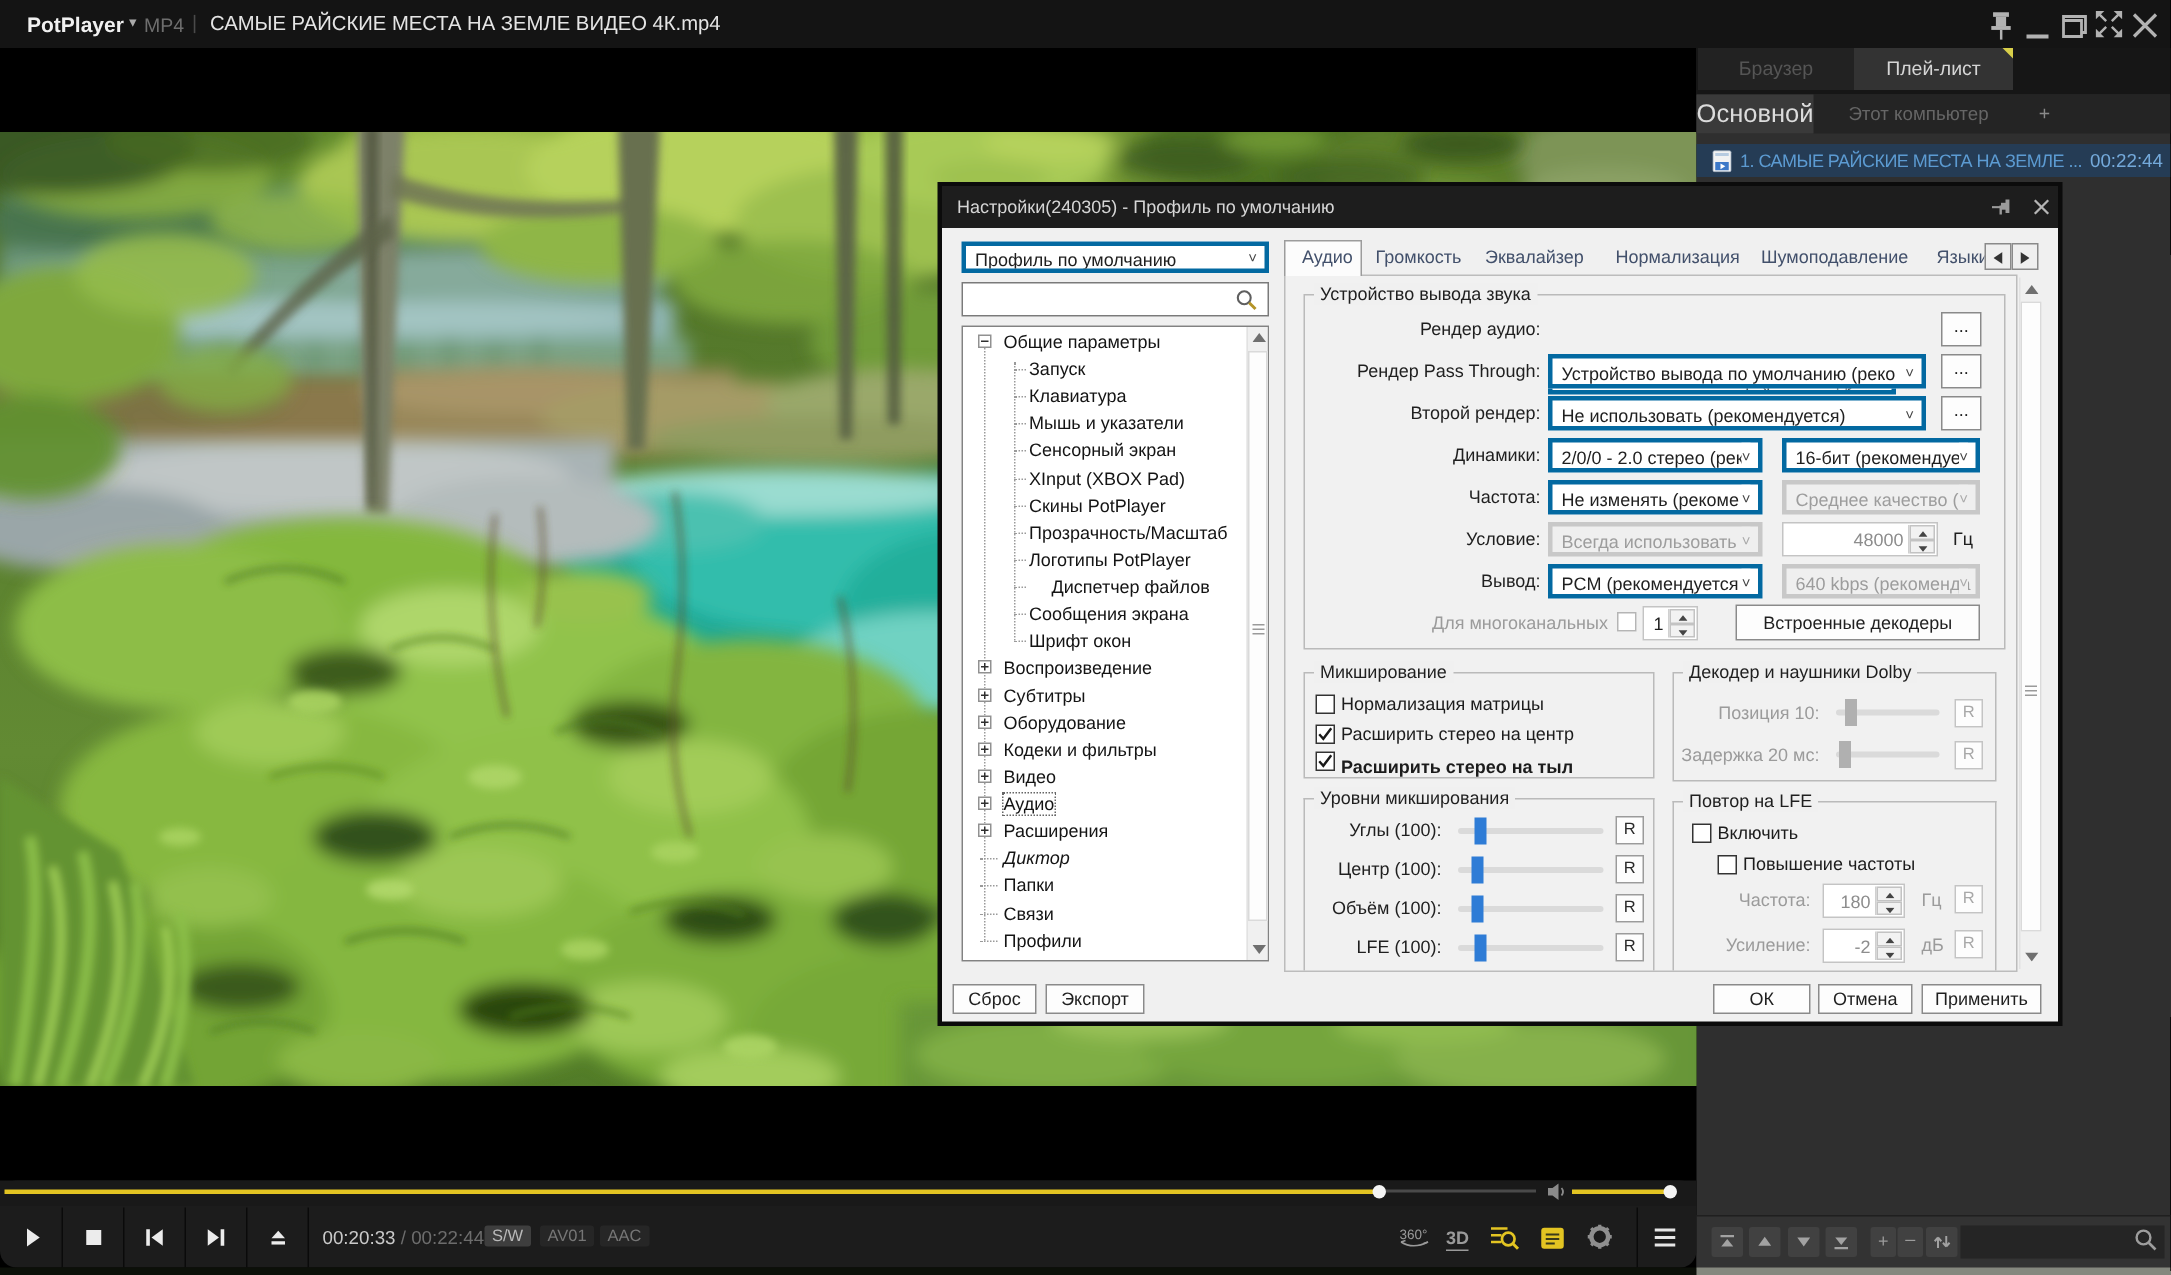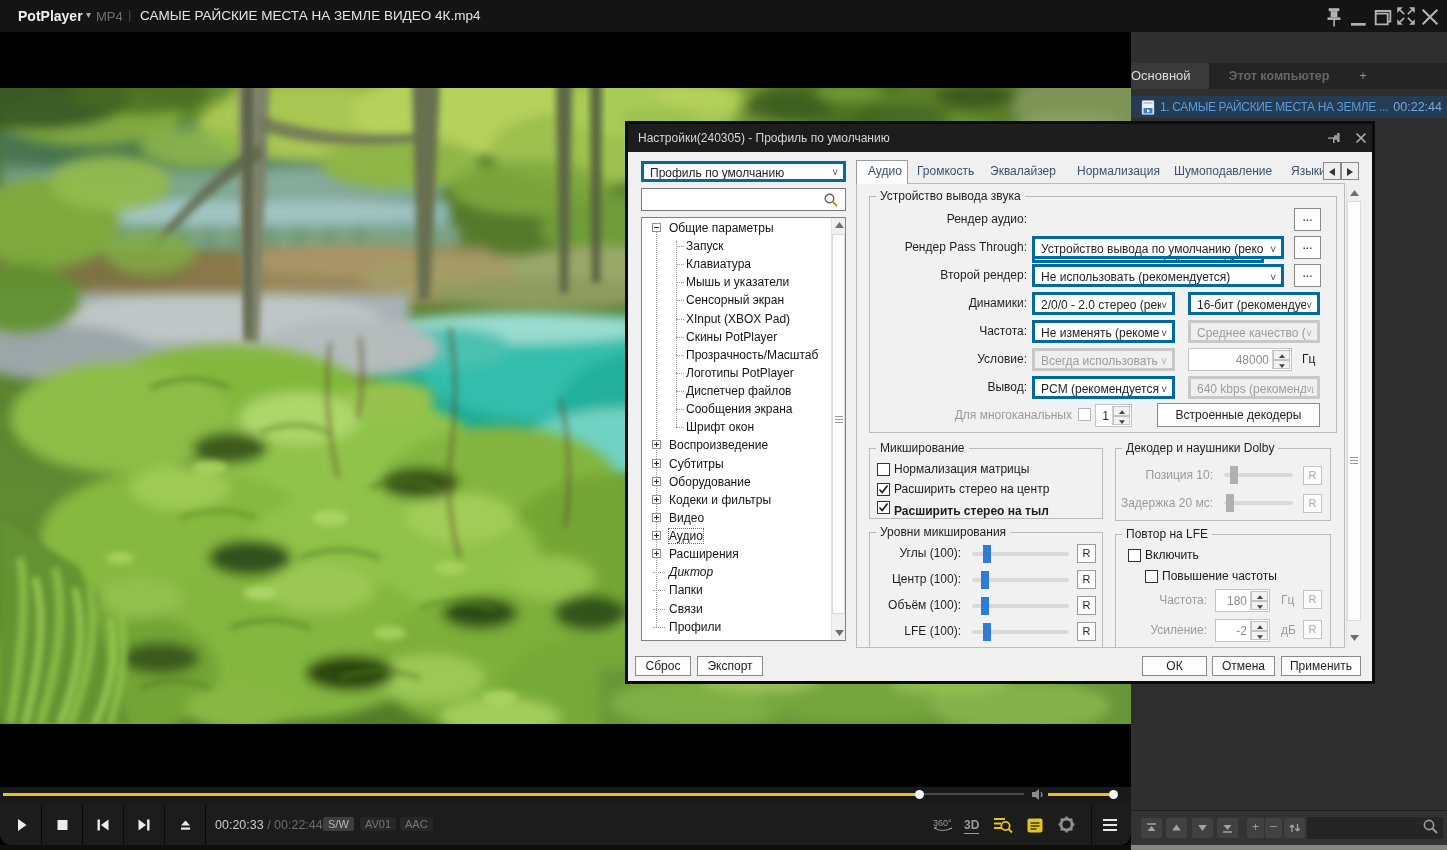--- a/index.html
+++ b/index.html
@@ -20,22 +20,22 @@
 
 #video { left:0; top:88px; width:1131px; height:636px; }
 
 
 #sidebar { left:1131px; top:32px; width:316px; height:818px; background:#2f2f2f; }
 .sbtabs1 { position:absolute; left:0; top:0; width:316px; height:31px; background:#161616; }
 .tab-browser { position:absolute; left:1px; top:0; width:104px; height:28px; background:#222; color:#555; font-size:13px; text-align:center; line-height:28px; }
 .tab-playlist { position:absolute; left:105px; top:0; width:106px; height:28px; background:#333; color:#d6d6d6; font-size:13px; text-align:center; line-height:28px; }
 .tab-corner { position:absolute; left:204px; top:0; width:0; height:0; border-top:7px solid #d8cf4a; border-left:7px solid transparent; }
 .sbtabs2 { position:absolute; left:0; top:31px; width:316px; height:26px; background:#242424; }
-.tab-main { position:absolute; left:0; top:0; width:78px; height:26px; background:#3a3a3a; color:#dcdcdc; font-size:13px; line-height:26px; }
-.tab-comp { position:absolute; left:78px; top:0; width:140px; height:26px; color:#666; font-size:12.5px; text-align:center; line-height:26px;font-weight:bold; }
+.tab-main { position:absolute; left:0; top:0; width:78px; height:26px; background:#3a3a3a; color:#dcdcdc; font-size:17px; text-align:center; line-height:26px; }
+.tab-comp { position:absolute; left:78px; top:0; width:140px; height:26px; color:#666; font-size:12.5px; text-align:center; line-height:26px; }
 .tab-plus { position:absolute; left:222px; top:0; width:20px; height:26px; color:#8a8a8a; font-size:13px; text-align:center; line-height:25px; }
 .plitem { position:absolute; left:0px; top:64px; width:316px; height:22px; background:#253c55; }
 .plitem .txt { position:absolute; left:29px; top:4px; font-size:12px; letter-spacing:-0.35px; color:#5c9bd2; width:234px; white-space:nowrap; overflow:hidden; }
 .plitem .tm { position:absolute; right:5px; top:4px; font-size:12.5px; color:#74a9da; }
 #sbbottom { position:absolute; left:0; top:778px; width:316px; height:36px; background:#333; border-top:1px solid #1f1f1f; }
 .sbb { position:absolute; top:7px; width:21px; height:20px; background:#414141; border-radius:2px; color:#9c9c9c; text-align:center; }
 #sbsearch { position:absolute; left:176px; top:6px; width:136px; height:22px; background:#252525; }
 #sbglass { position:absolute; right:8px; top:7px; }
 
 
@@ -316,20 +316,25 @@
       <g stroke="#b2b2b2" stroke-width="1.3">
           <path d="M3 3 L6.5 6.5 M13 3 L9.5 6.5 M3 13 L6.5 9.5 M13 13 L9.5 9.5"></path>
         </g>
     </svg>
     <svg class="winbtn" style="left:1420px;top:7px;" width="15" height="15" viewBox="0 0 15 15">
         <path d="M2 2 L13 13 M13 2 L2 13" stroke="#b2b2b2" stroke-width="1.6"></path>
       </svg>
   </div>
 
   <div class="abs" id="sidebar">
+    <div class="sbtabs1">
+      <div class="tab-browser">Браузер</div>
+      <div class="tab-playlist">Плей-лист</div>
+      <div class="tab-corner"></div>
+    </div>
     <div class="sbtabs2">
       <div class="tab-main">Основной</div>
       <div class="tab-comp">Этот компьютер</div>
       <div class="tab-plus">+</div>
     </div>
     <div class="plitem">
       <svg style="position:absolute;left:10px;top:4px;" width="15" height="15" viewBox="0 0 15 15">
         <rect x="1" y="0.5" width="12" height="14" rx="1" fill="#f2f2f2" stroke="#9ab" stroke-width="0.5"></rect>
         <rect x="2.5" y="2" width="9" height="2" fill="#b7cbe0"></rect>
         <rect x="2.5" y="8" width="9" height="5.5" fill="#3c78c8"></rect>
@@ -478,21 +483,21 @@
       <div class="treerow" style="left:45px;top:74px;">Сенсорный экран</div>
       <div style="position:absolute;left:35px;top:102px;width:8px;height:1px;border-top:1px dotted #9a9a9a;"></div>
       <div class="treerow" style="left:45px;top:93px;">XInput (XBOX Pad)</div>
       <div style="position:absolute;left:35px;top:120px;width:8px;height:1px;border-top:1px dotted #9a9a9a;"></div>
       <div class="treerow" style="left:45px;top:111px;">Скины PotPlayer</div>
       <div style="position:absolute;left:35px;top:138px;width:8px;height:1px;border-top:1px dotted #9a9a9a;"></div>
       <div class="treerow" style="left:45px;top:129px;">Прозрачность/Масштаб</div>
       <div style="position:absolute;left:35px;top:156px;width:8px;height:1px;border-top:1px dotted #9a9a9a;"></div>
       <div class="treerow" style="left:45px;top:147px;">Логотипы PotPlayer</div>
       <div style="position:absolute;left:35px;top:174px;width:8px;height:1px;border-top:1px dotted #9a9a9a;"></div>
-      <div class="treerow" style="left:45px;top:165px;">Диспетчер файлов</div>
+      <div class="treerow" style="left:60px;top:165px;">Диспетчер файлов</div>
       <div style="position:absolute;left:35px;top:192px;width:8px;height:1px;border-top:1px dotted #9a9a9a;"></div>
       <div class="treerow" style="left:45px;top:183px;">Сообщения экрана</div>
       <div style="position:absolute;left:35px;top:210px;width:8px;height:1px;border-top:1px dotted #9a9a9a;"></div>
       <div class="treerow" style="left:45px;top:201px;">Шрифт окон</div>
       <div class="pm plus" style="left:11px;top:223px;"></div>
       <div class="treerow" style="left:28px;top:219px;"><span>Воспроизведение</span></div>
       <div class="pm plus" style="left:11px;top:242px;"></div>
       <div class="treerow" style="left:28px;top:238px;"><span>Субтитры</span></div>
       <div class="pm plus" style="left:11px;top:260px;"></div>
       <div class="treerow" style="left:28px;top:256px;"><span>Оборудование</span></div>

